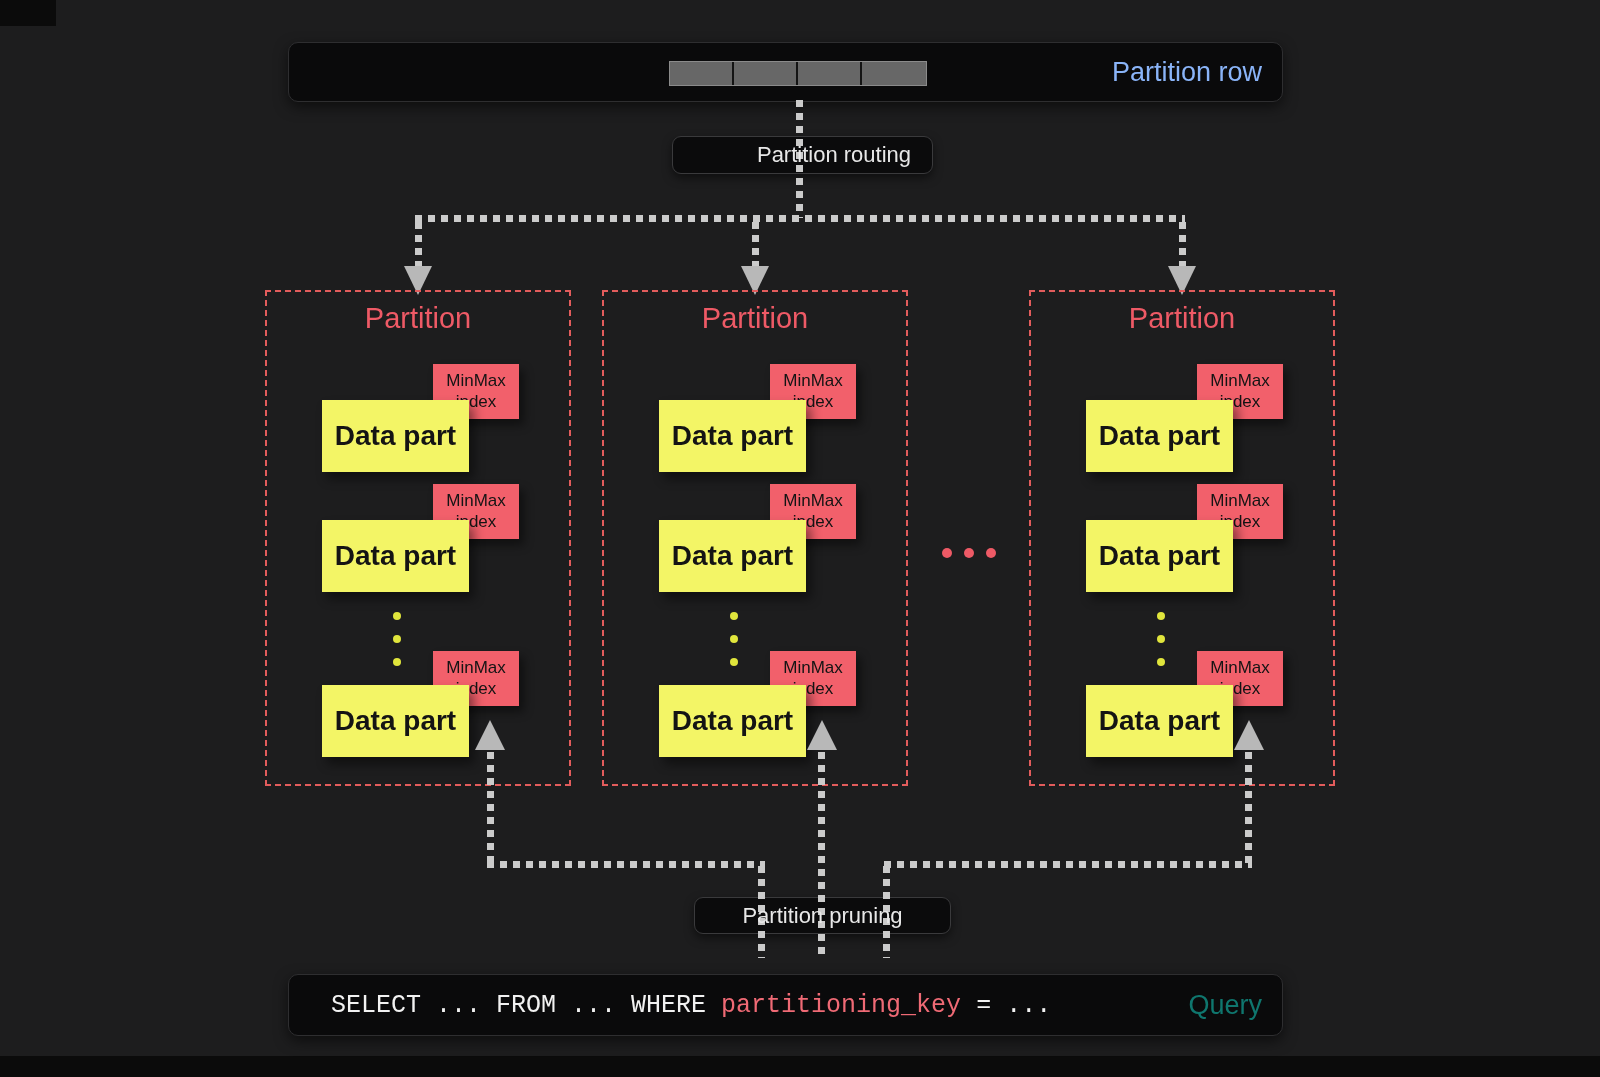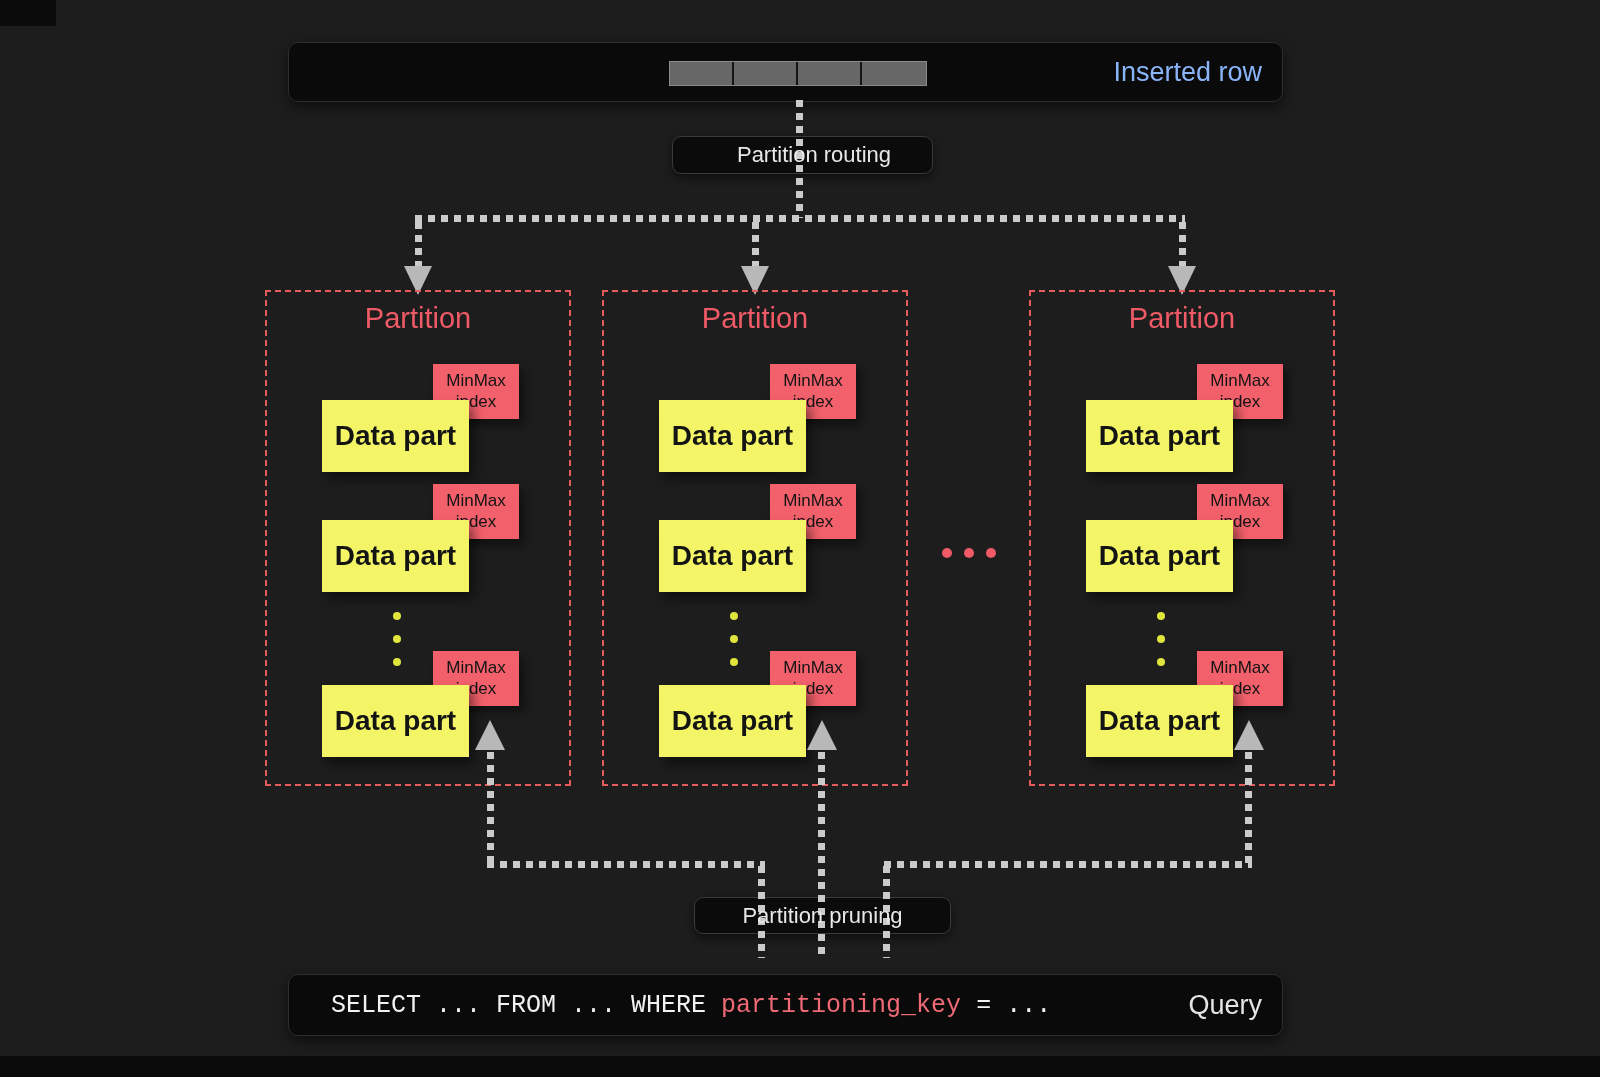--- a/index.html
+++ b/index.html
@@ -59,28 +59,28 @@
   <div class="edge-strip" style="left:0;top:0;width:56px;height:26px;"></div>
   <div class="edge-strip" style="left:0;top:1056px;width:1600px;height:21px;"></div>
 
   <div class="bar" style="top:42px;">
     <div class="segments">
       <div class="segment"></div>
       <div class="segment"></div>
       <div class="segment"></div>
       <div class="segment"></div>
     </div>
-    <div class="bar-label" style="color:#8ab4f8;">Inserted row</div>
+    <div class="bar-label" style="color:#8ab4f8;">Partition row</div>
   </div>
 
   <div class="pill-bg" style="left:672px;top:136px;width:261px;height:38px;"></div>
 
   <div class="vline" style="left:796px;top:100px;height:118px;"></div>
 
-  <div class="pill-label" style="left:672px;top:136px;width:284px;height:38px;">Partition routing</div>
+  <div class="pill-label" style="left:692px;top:136px;width:284px;height:38px;">Partition routing</div>
 
   <div class="hline" style="left:415px;top:215px;width:770px;"></div>
 
   <div class="vline" style="left:415px;top:222px;height:44px;"></div>
   <div class="vline" style="left:752px;top:222px;height:44px;"></div>
   <div class="vline" style="left:1179px;top:222px;height:44px;"></div>
 
   <div class="arrow-down" style="left:404px;top:266px;"></div>
   <div class="arrow-down" style="left:741px;top:266px;"></div>
   <div class="arrow-down" style="left:1168px;top:266px;"></div>
@@ -149,16 +149,16 @@
   <div class="vline" style="left:818px;top:752px;height:206px;"></div>
 
   <div class="vline" style="left:1245px;top:752px;height:112px;"></div>
   <div class="hline" style="left:884px;top:861px;width:368px;"></div>
   <div class="vline" style="left:883px;top:866px;height:92px;"></div>
 
   <div class="pill-label" style="left:694px;top:897px;width:257px;height:37px;">Partition pruning</div>
 
   <div class="bar" style="top:974px;height:62px;padding-left:48px;">
     <div class="sql"><span>SELECT ... FROM ... WHERE </span><span style="color:#ef6a75;">partitioning_key</span><span> = ...</span></div>
-    <div class="bar-label" style="color:#e5e5e5;">Query</div>
+    <div class="bar-label" style="color:#0f766e;">Query</div>
   </div>
 
 </div>
 
 </body></html>

